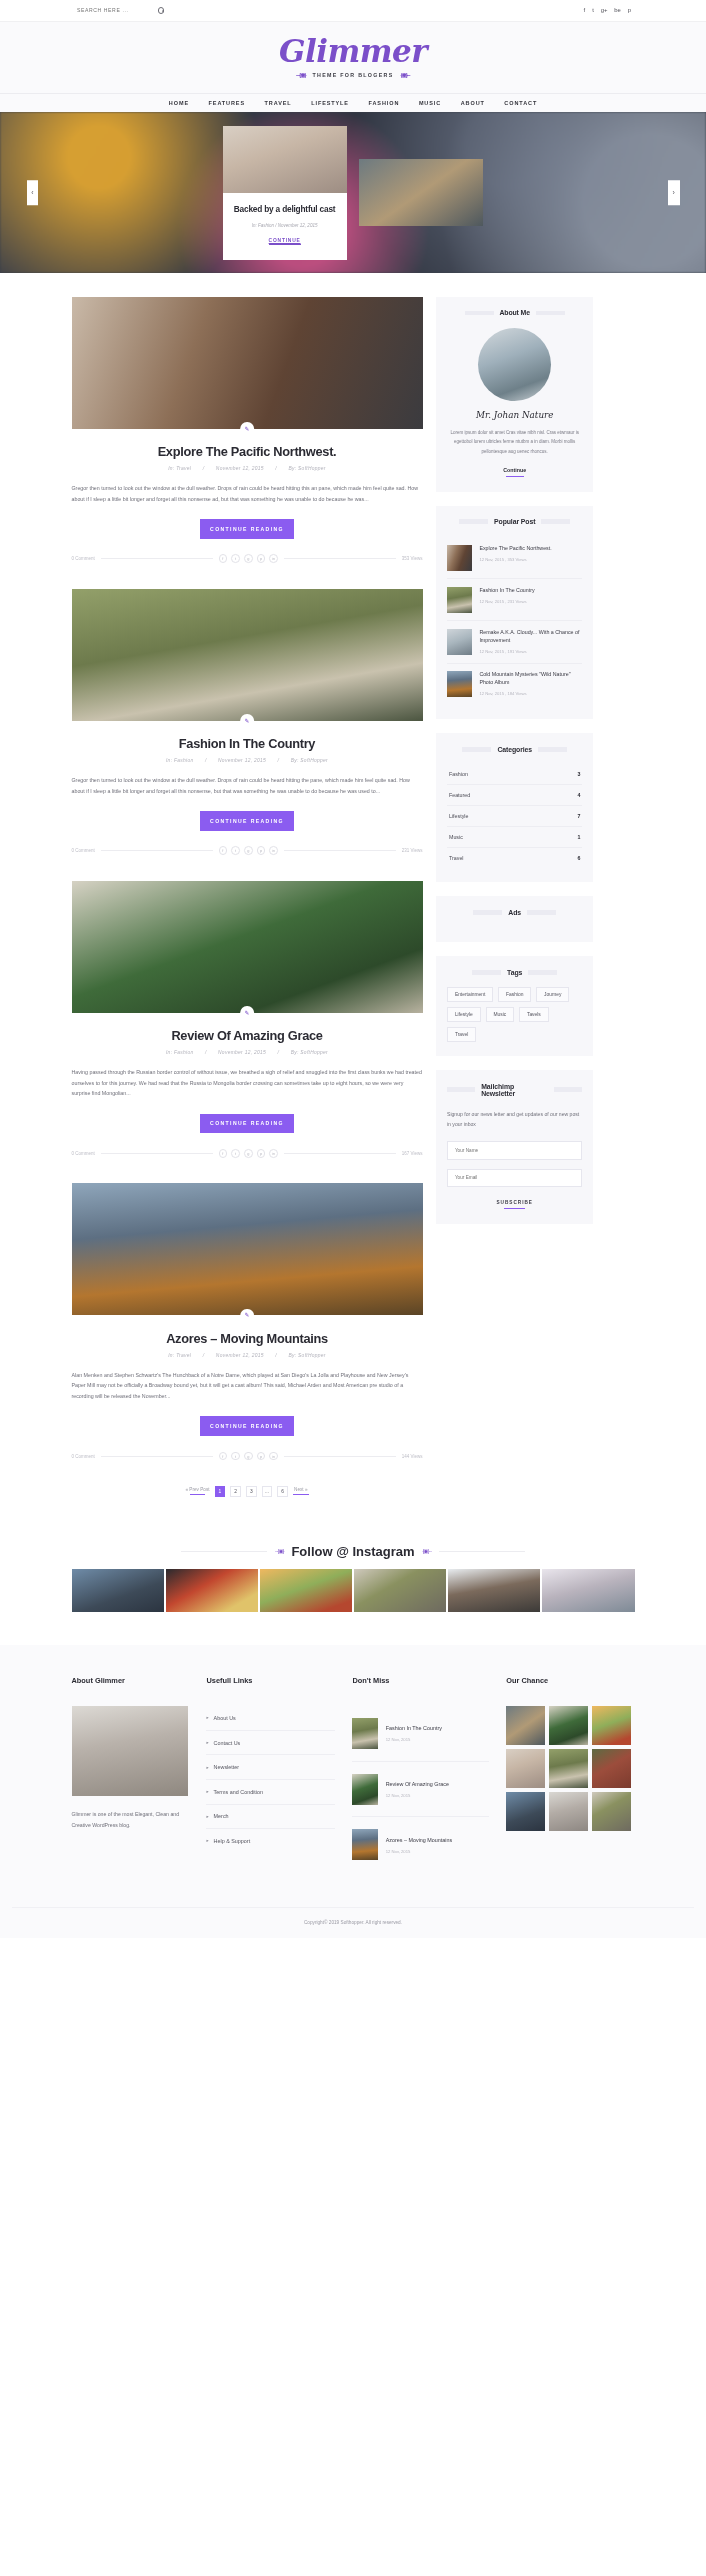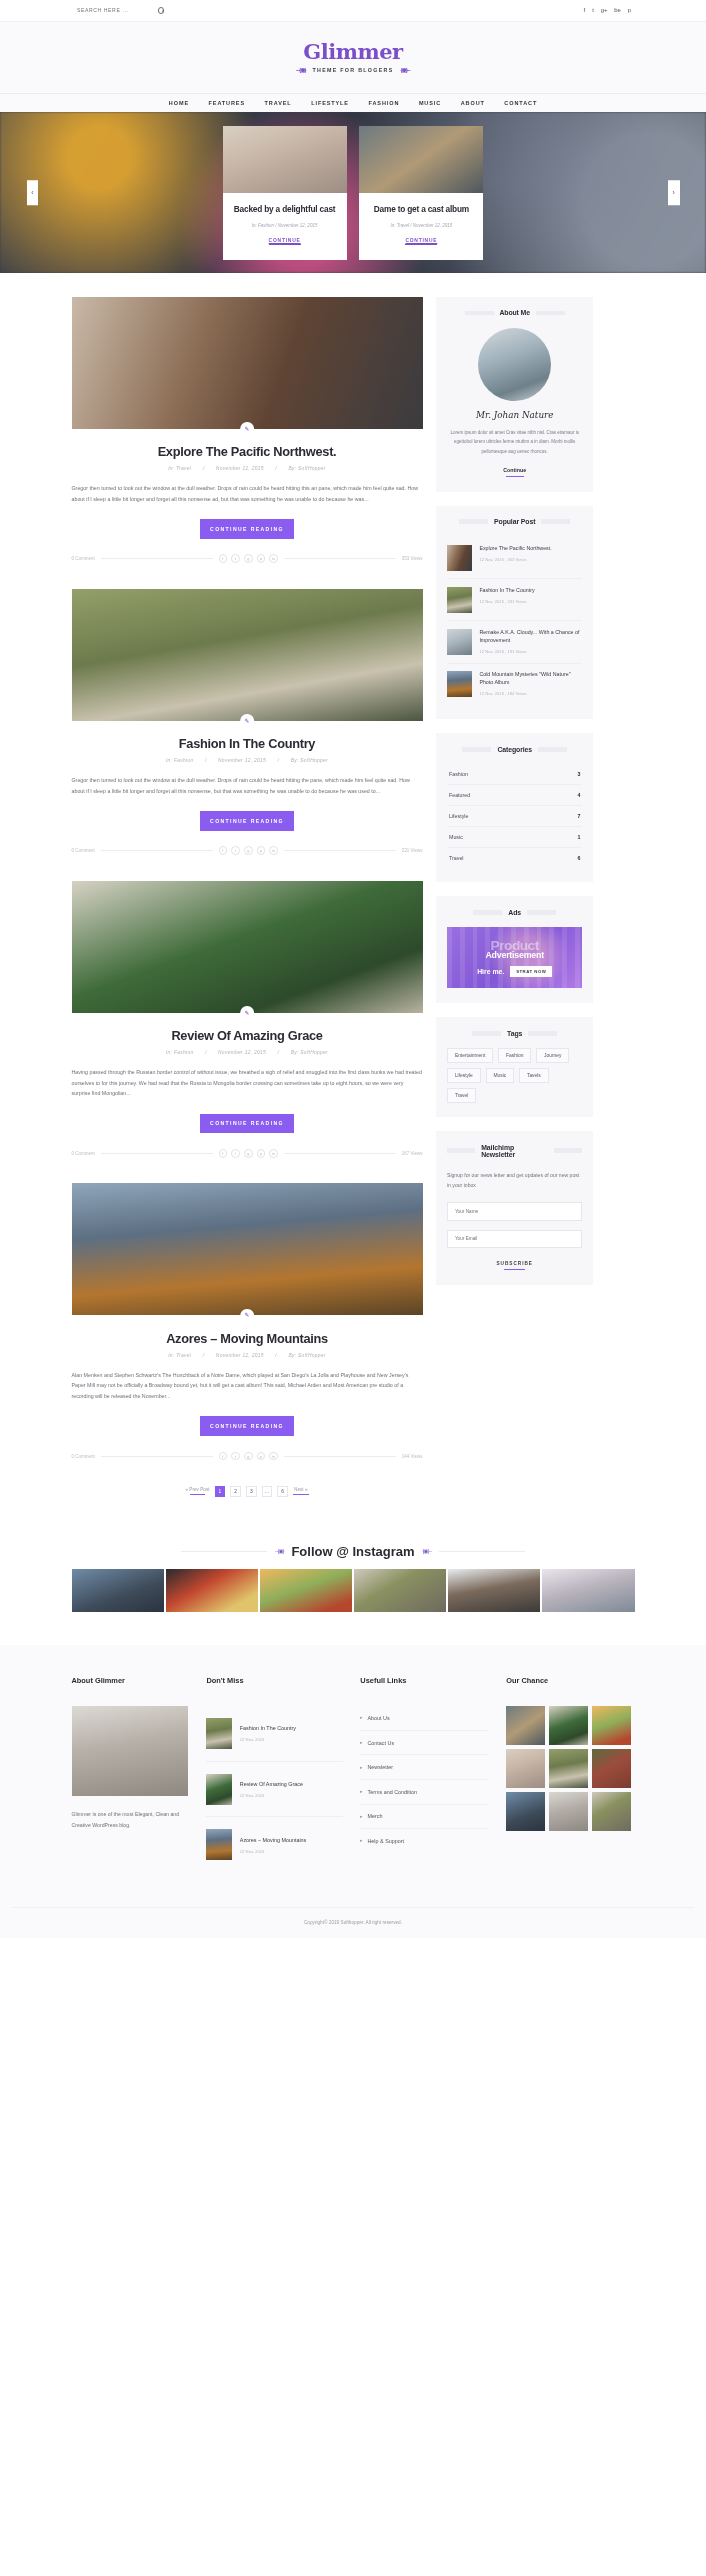--- a/index.html
+++ b/index.html
@@ -46,22 +46,23 @@
 
   
   .logo-wrap {
     background: #fafafc;
     height: 71px;
     display: flex; flex-direction: column;
     align-items: center; justify-content: center;
   }
   .logo-text {
     font-family: "DejaVu Serif", serif;
+    font-style: italic;
     font-weight: bold;
-    font-size: 21px;
+    font-size: 31px;
     color: #7b4fc9;
     letter-spacing: -0.5px;
     line-height: 1;
   }
   .logo-sub {
     margin-top: 4.9px;
     display: flex; align-items: center; gap: 6.9px;
     font-size: 5.3px; letter-spacing: 1.3px; color: #3c3c44;
     font-weight: bold;
   }
@@ -373,29 +374,20 @@
           <span>/</span>
           <span>November 12, 2015</span>
         </div>
         <a class="scard-cont" href="#">CONTINUE</a>
       </div>
     </article>
 
 
     <article class="scard">
       <div class="scard-img ph3"></div>
-      <div class="scard-body">
-        <div class="scard-title">Dame to get a cast album</div>
-        <div class="scard-meta">
-          <span>In: Travel</span>
-          <span>/</span>
-          <span>November 12, 2015</span>
-        </div>
-        <a class="scard-cont" href="#">CONTINUE</a>
-      </div>
     </article>
 
   </div>
 </section>
 
 <div class="page">
 <div class="container">
 
   <main class="main-col">
 
@@ -610,28 +602,20 @@
         <span>Travel</span>
         <b>6</b>
       </div>
     </section>
 
     <section class="widget">
       <div class="widget-title">
         <span class="bar"></span>
         <h3>Ads</h3>
         <span class="bar"></span>
-      </div>
-      <div class="ad-box">
-        <div class="ad-l1">Product</div>
-        <div class="ad-l2">Advertisement</div>
-        <div class="ad-row">
-          <span class="ad-hire">Hire me.</span>
-          <button class="ad-btn">STRAT NOW</button>
-        </div>
       </div>
     </section>
 
     <section class="widget">
       <div class="widget-title">
         <span class="bar"></span>
         <h3>Tags</h3>
         <span class="bar"></span>
       </div>
       <div class="tags">
@@ -680,45 +664,20 @@
 </section>
 </div>
 
 <footer class="footer">
   <div class="footer-in">
 
     <div class="fcol c1">
       <h4>About Glimmer</h4>
       <div class="f-img ph-girl"></div>
       <p class="f-about">Glimmer is one of the most Elegant, Clean and Creative WordPress blog.</p>
-    </div>
-
-    <div class="fcol c3">
-      <h4>Don't Miss</h4>
-      <div class="dm-item">
-        <div class="dm-thumb ph-path"></div>
-        <div>
-          <div class="dm-title">Fashion In The Country</div>
-          <div class="dm-date">12 Nov, 2015</div>
-        </div>
-      </div>
-      <div class="dm-item">
-        <div class="dm-thumb ph-plant"></div>
-        <div>
-          <div class="dm-title">Review Of Amazing Grace</div>
-          <div class="dm-date">12 Nov, 2015</div>
-        </div>
-      </div>
-      <div class="dm-item">
-        <div class="dm-thumb ph-mtn"></div>
-        <div>
-          <div class="dm-title">Azores – Moving Mountains</div>
-          <div class="dm-date">12 Nov, 2015</div>
-        </div>
-      </div>
     </div>
 
     <div class="fcol c2">
       <h4>Usefull Links</h4>
       <ul class="f-links">
         <li>
             <span class="arr">▸</span>
             <span>About Us</span>
           </li>
         <li>
@@ -737,20 +696,45 @@
             <span class="arr">▸</span>
             <span>Merch</span>
           </li>
         <li>
             <span class="arr">▸</span>
             <span>Help &amp; Support</span>
           </li>
       </ul>
     </div>
 
+    <div class="fcol c3">
+      <h4>Don't Miss</h4>
+      <div class="dm-item">
+        <div class="dm-thumb ph-path"></div>
+        <div>
+          <div class="dm-title">Fashion In The Country</div>
+          <div class="dm-date">12 Nov, 2015</div>
+        </div>
+      </div>
+      <div class="dm-item">
+        <div class="dm-thumb ph-plant"></div>
+        <div>
+          <div class="dm-title">Review Of Amazing Grace</div>
+          <div class="dm-date">12 Nov, 2015</div>
+        </div>
+      </div>
+      <div class="dm-item">
+        <div class="dm-thumb ph-mtn"></div>
+        <div>
+          <div class="dm-title">Azores – Moving Mountains</div>
+          <div class="dm-date">12 Nov, 2015</div>
+        </div>
+      </div>
+    </div>
+
     <div class="fcol c4">
       <h4>Our Chance</h4>
       <div class="gal">
         <div class="ph3"></div>
         <div class="ph-plant"></div>
         <div class="ig3"></div>
         <div class="ph1"></div>
         <div class="ph-path"></div>
         <div class="ph2"></div>
         <div class="ig1"></div>

